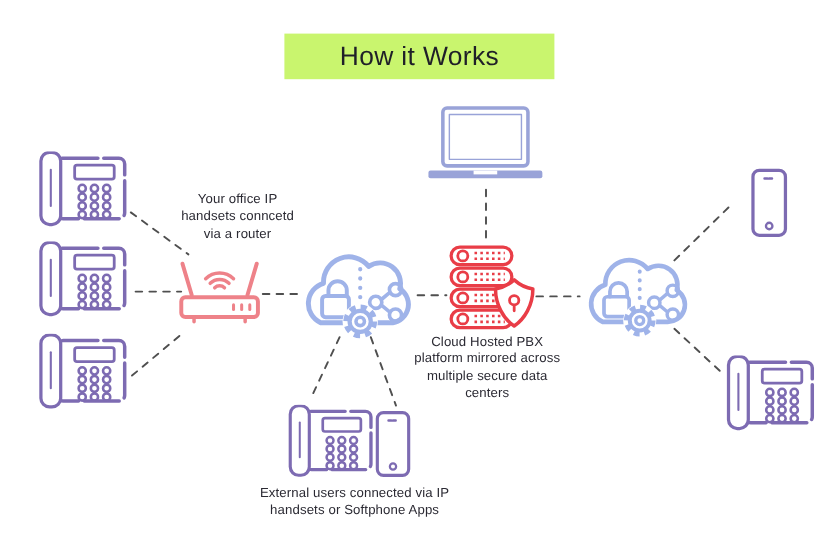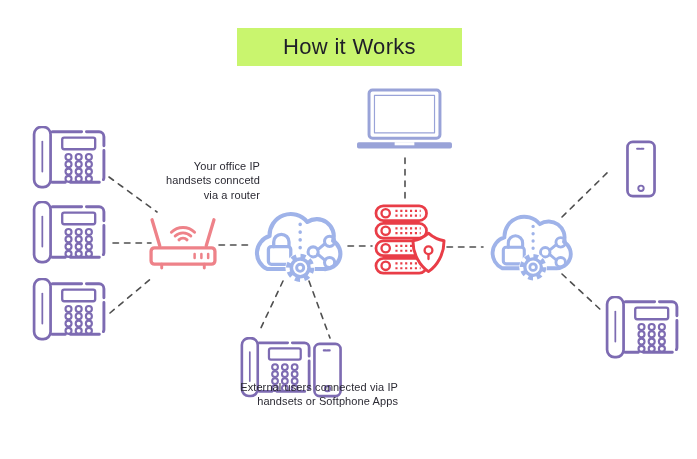--- a/index.html
+++ b/index.html
@@ -16,21 +16,21 @@
     background:var(--title_bg);color:var(--title_text);
     display:flex;align-items:center;justify-content:center;
     font-size:22px;font-weight:500;letter-spacing:.3px}
   .icon{position:absolute;display:block}
   .ic-purple{color:var(--phone_purple)}
   .ic-lap{color:var(--laptop_periwinkle)}
   .ic-cloud{color:var(--cloud_blue)}
   .ic-router{color:var(--router_salmon)}
   .ic-server{color:var(--server_red)}
   .label{position:absolute;color:var(--label_text);font-size:11px;line-height:1.3;
-    text-align:right;white-space:pre-line;letter-spacing:.1px}
+    text-align:center;white-space:pre-line;letter-spacing:.1px}
   .connector-svg{position:absolute;left:0;top:0;width:697px;height:459px;pointer-events:none}
   .connector{stroke:var(--connector_gray);stroke-width:1.6;stroke-linecap:round;
     stroke-dasharray:5.5 6;fill:none}
   .defs{position:absolute;width:0;height:0;overflow:hidden}
 </style>
 </head>
 <body>
 
 <svg class="defs" aria-hidden="true">
   <defs>
@@ -199,16 +199,20 @@
   <svg class="icon ic-purple" style="left:240px;top:337px;width:71px;height:62px">
       <use href="#sym-desk-phone"></use>
     </svg>
   <svg class="icon ic-purple" style="left:312px;top:342px;width:31px;height:56px">
       <use href="#sym-mobile"></use>
     </svg>
 
   <div class="label" style="left:136px;top:159px;width:124px">Your office IP
 handsets conncetd
 via a router</div>
-  <div class="label" style="left:193px;top:380px;width:205px">External users connected via IP
+  <div class="label" style="left:336px;top:278px;width:140px">Cloud Hosted PBX
+platform mirrored across
+multiple secure data
+centers</div>
+  <div class="label" style="left:193px;top:404px;width:205px">External users connected via IP
 handsets or Softphone Apps</div>
 
 </div>
 
 </body></html>

